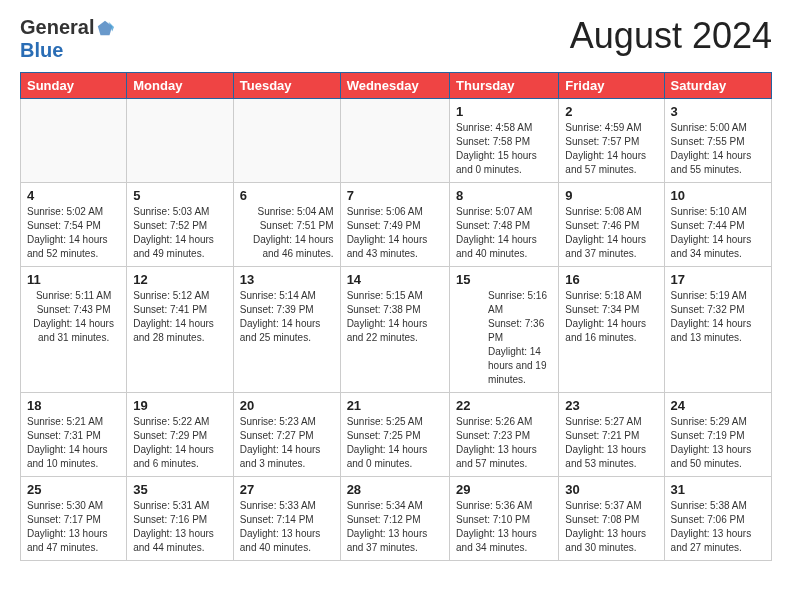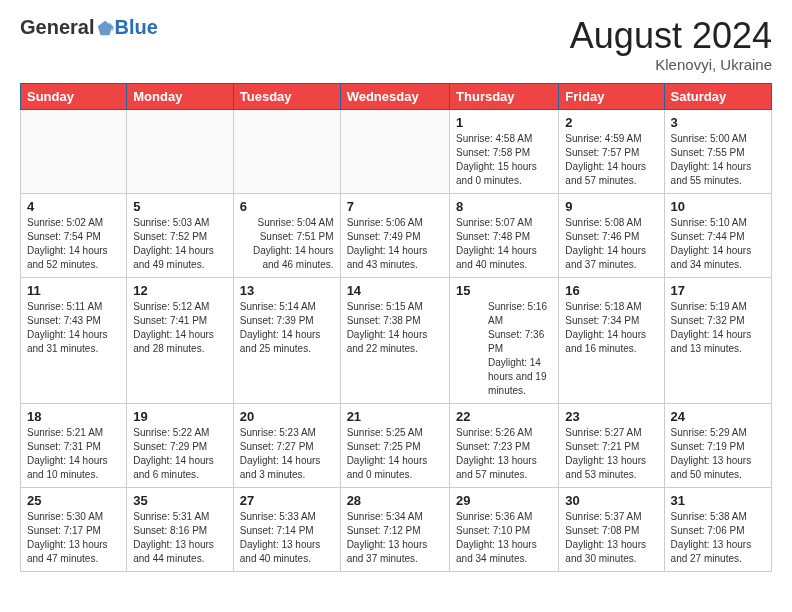--- a/index.html
+++ b/index.html
@@ -11,21 +11,21 @@
       padding: 16px 20px;
     }
     .header {
       display: flex;
       justify-content: space-between;
       align-items: flex-start;
       margin-bottom: 10px;
     }
     .logo {
       display: flex;
-      flex-direction: row;
+      flex-direction: column;
       align-items: flex-start;
     }
     .logo-text {
       display: flex;
       align-items: center;
       gap: 0;
     }
     .logo-general {
       font-size: 20px;
       font-weight: bold;
@@ -107,21 +107,20 @@
       <span class="logo-general">General</span>
       <svg class="logo-icon" viewBox="0 0 20 20">
         <polygon points="10,2 18,8 15,18 5,18 2,8" fill="#2a6db5" opacity="0.7"></polygon>
         <polygon points="14,3 20,9 18,14" fill="#4a9fd5" opacity="0.8"></polygon>
       </svg>
     </div>
     <span class="logo-blue">Blue</span>
   </div>
   <div class="title-section">
     <div class="month-title">August 2024</div>
-    <div class="subtitle">Klenovyi, Ukraine</div>
   </div>
 </div>
 
 <table class="calendar">
   <thead>
     <tr>
     <th>Sunday</th>
         <th>Monday</th>
         <th>Tuesday</th>
         <th>Wednesday</th>
@@ -195,21 +194,21 @@
         <td>
           <span class="day-number">10</span>
           <div class="day-info" style="white-space: pre-line;">Sunrise: 5:10 AM
 Sunset: 7:44 PM
 Daylight: 14 hours and 34 minutes.</div>
         </td>
       </tr>
       <tr>
         <td>
           <span class="day-number">11</span>
-          <div class="day-info" style="white-space: pre-line;">Sunrise: 5:11 AM
+          <div class="day-info" style="white-space: pre-line; text-align: center;">Sunrise: 5:11 AM
 Sunset: 7:43 PM
 Daylight: 14 hours and 31 minutes.</div>
         </td>
         <td>
           <span class="day-number">12</span>
           <div class="day-info" style="white-space: pre-line;">Sunrise: 5:12 AM
 Sunset: 7:41 PM
 Daylight: 14 hours and 28 minutes.</div>
         </td>
         <td>
@@ -290,21 +289,21 @@
       <tr>
         <td>
           <span class="day-number">25</span>
           <div class="day-info" style="white-space: pre-line;">Sunrise: 5:30 AM
 Sunset: 7:17 PM
 Daylight: 13 hours and 47 minutes.</div>
         </td>
         <td>
           <span class="day-number">35</span>
           <div class="day-info" style="white-space: pre-line;">Sunrise: 5:31 AM
-Sunset: 8:16 PM
+Sunset: 7:16 PM
 Daylight: 13 hours and 44 minutes.</div>
         </td>
         <td>
           <span class="day-number">27</span>
           <div class="day-info" style="white-space: pre-line;">Sunrise: 5:33 AM
 Sunset: 7:14 PM
 Daylight: 13 hours and 40 minutes.</div>
         </td>
         <td>
           <span class="day-number">28</span>

